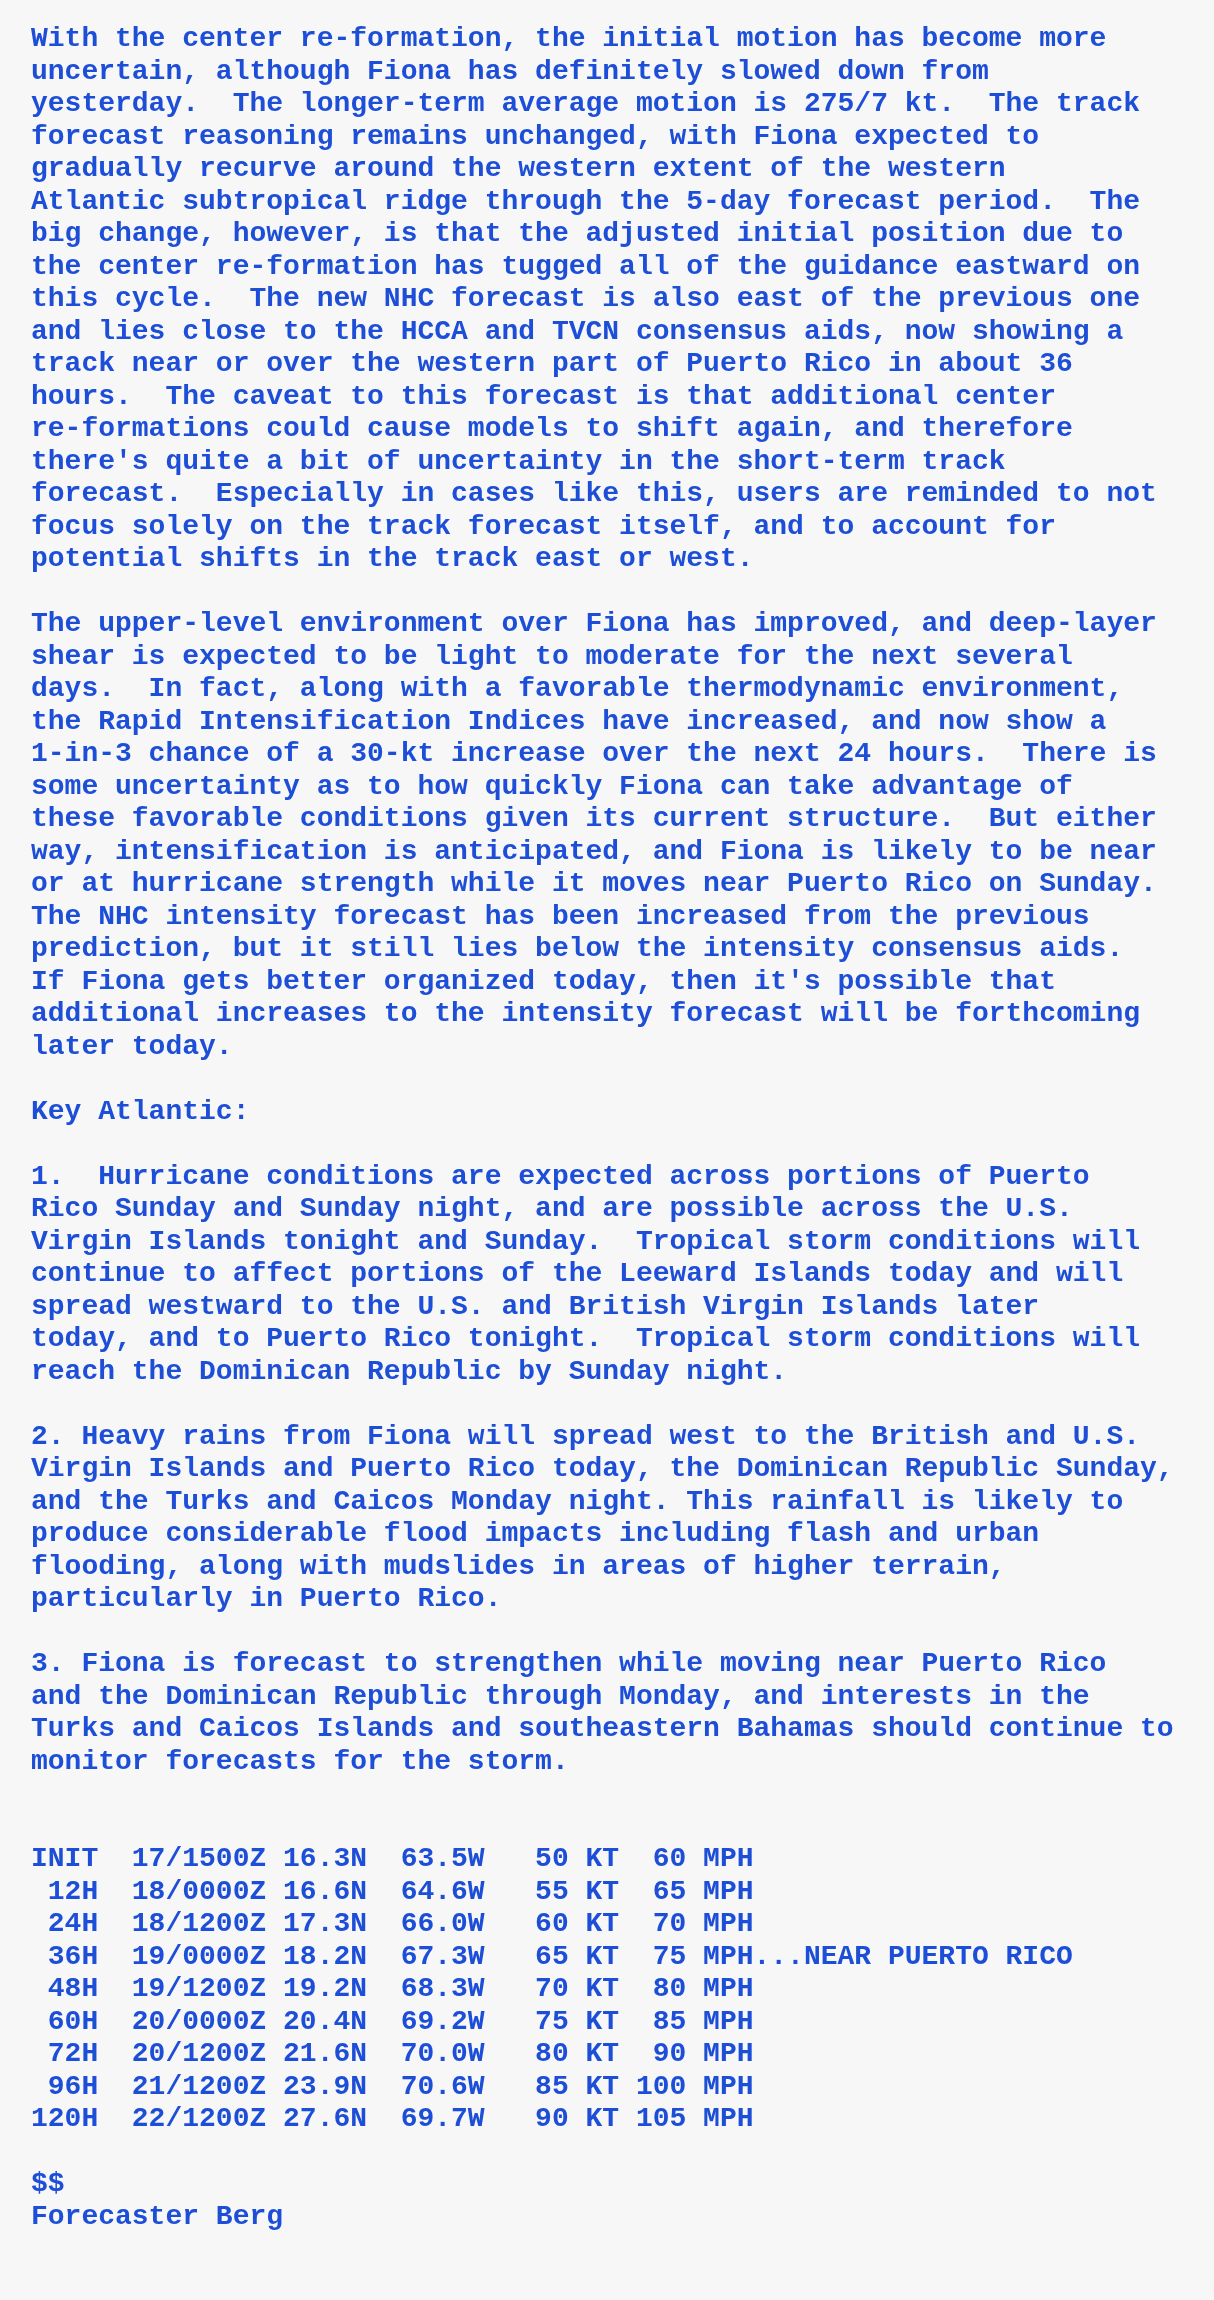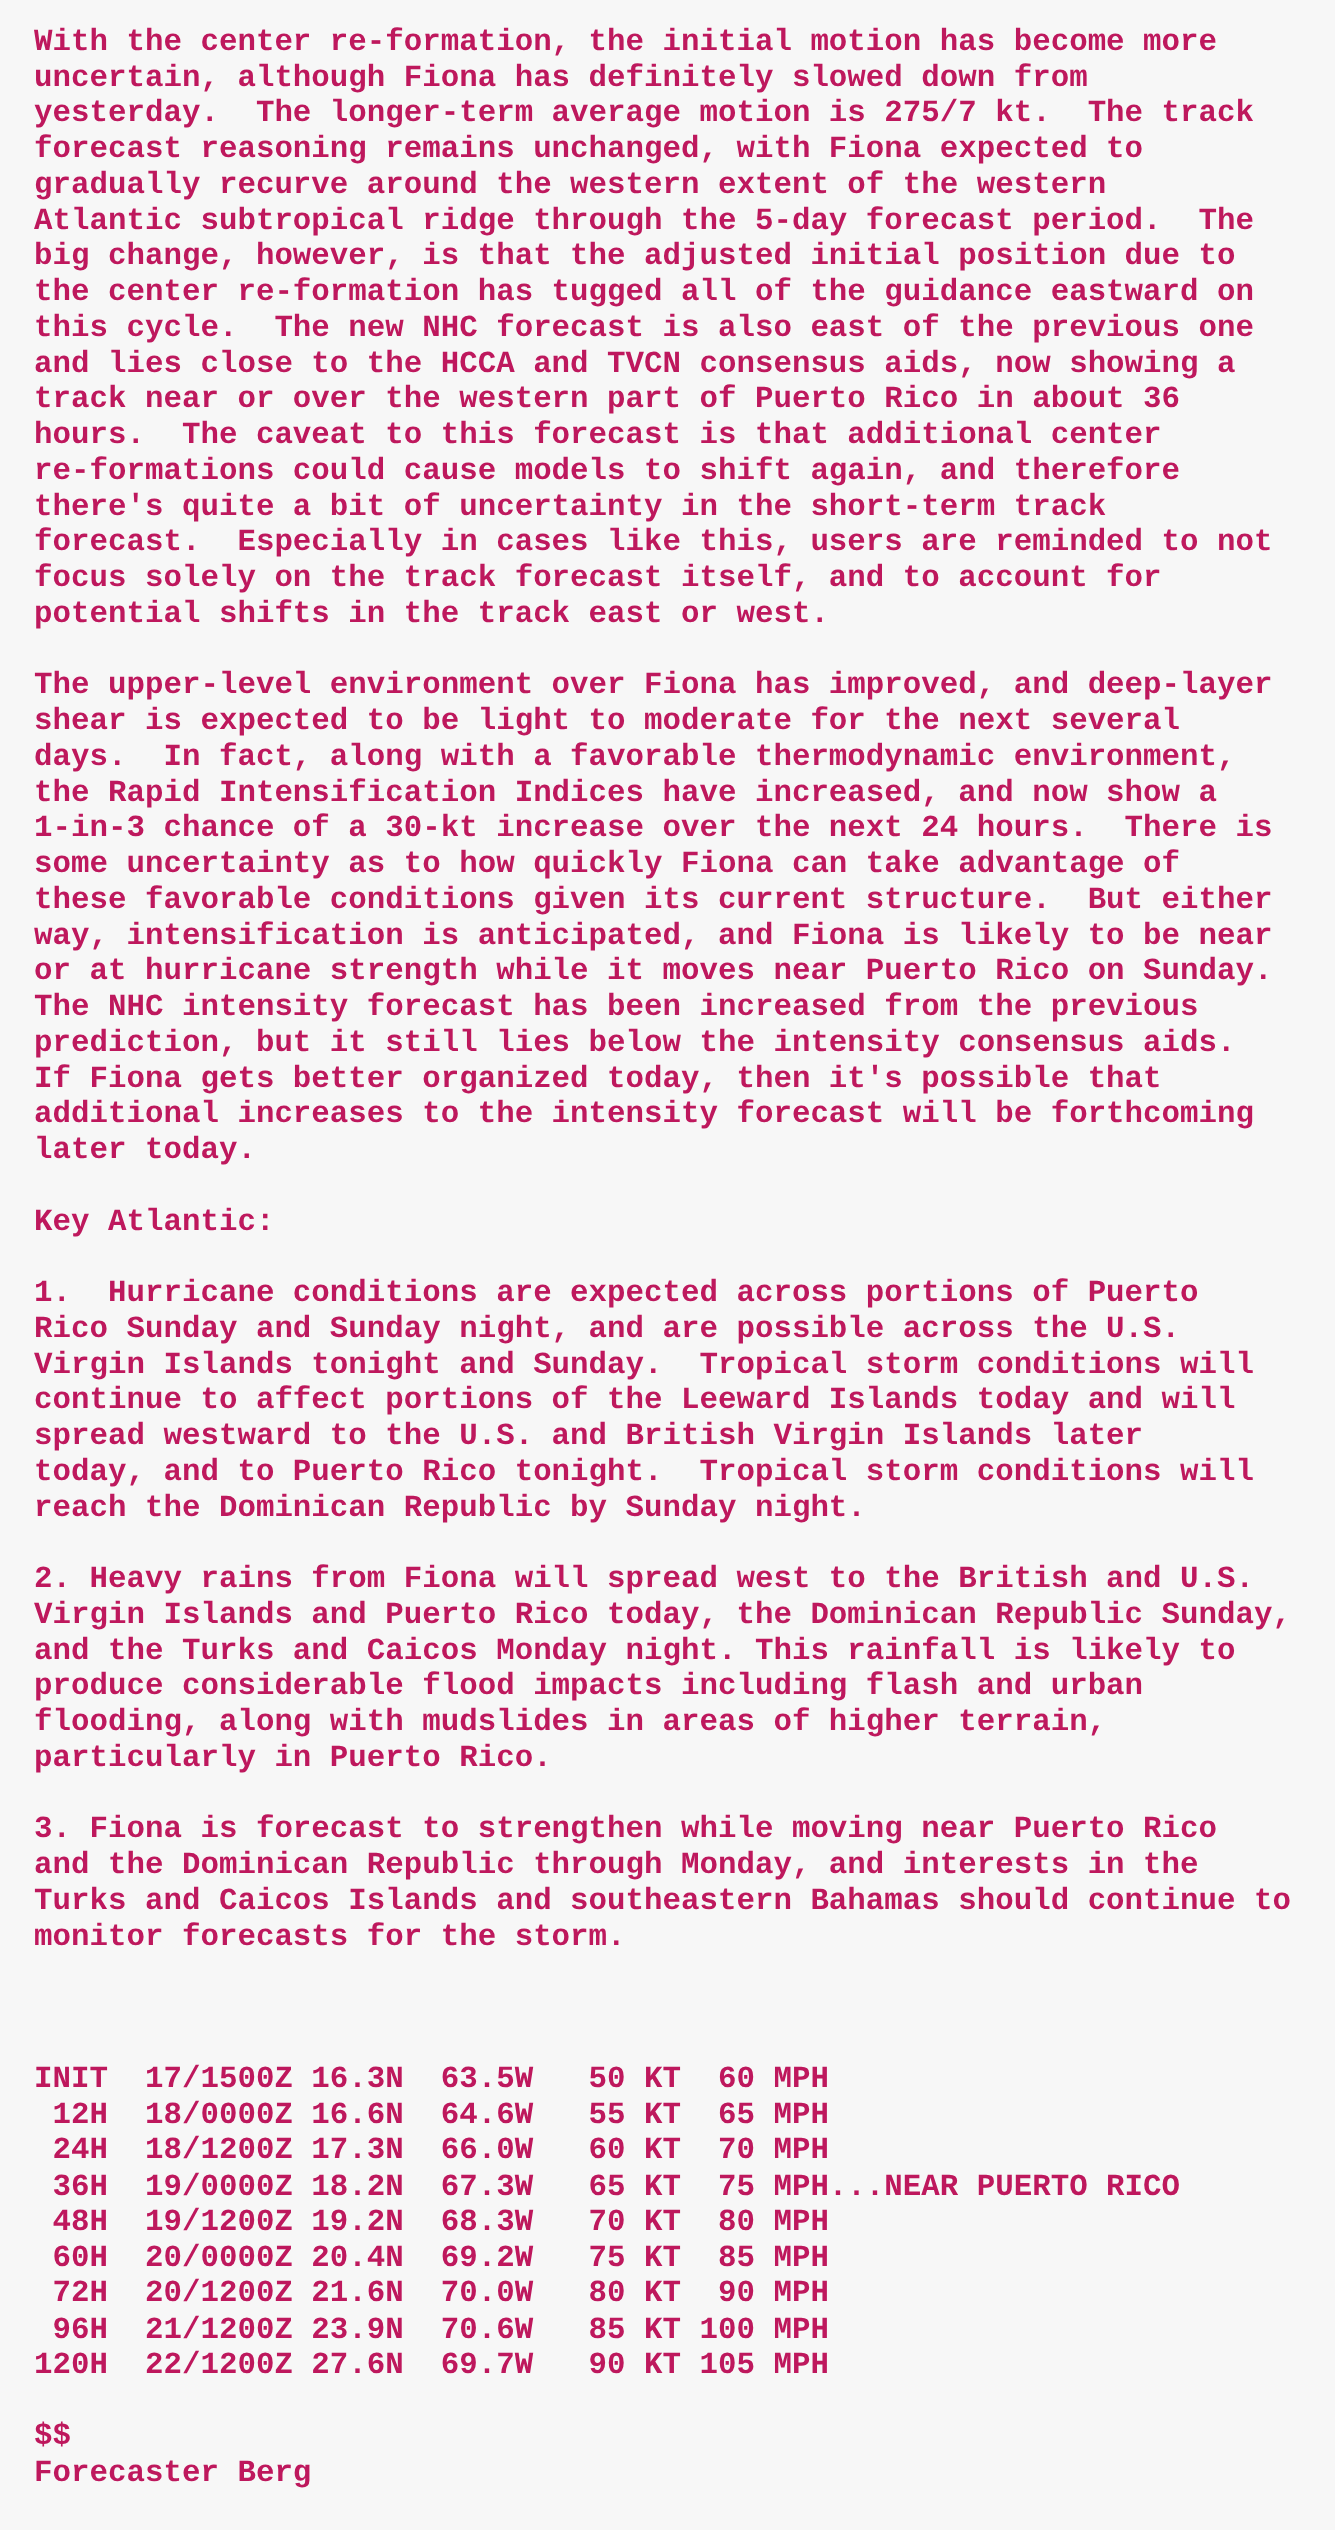--- a/index.html
+++ b/index.html
@@ -14,25 +14,25 @@
   .doc {
     padding: 23px 20px 0 31px;
   }
   .doc pre {
     margin: 0 0 32.5px 0;
     font-family: "Liberation Mono", "DejaVu Sans Mono", monospace;
     font-size: 28px;
     line-height: 32.5px;
     font-weight: 700;
     letter-spacing: 0;
-    color: #be185d;
+    color: #1d4ed8;
     white-space: pre;
   }
   .doc pre.gap2 {
-    margin-bottom: 97px;
+    margin-bottom: 65px;
   }
   .doc pre:last-child {
     margin-bottom: 0;
   }
 </style>
 </head>
 <body>
 
 <div class="doc">
   <pre>With the center re-formation, the initial motion has become more

